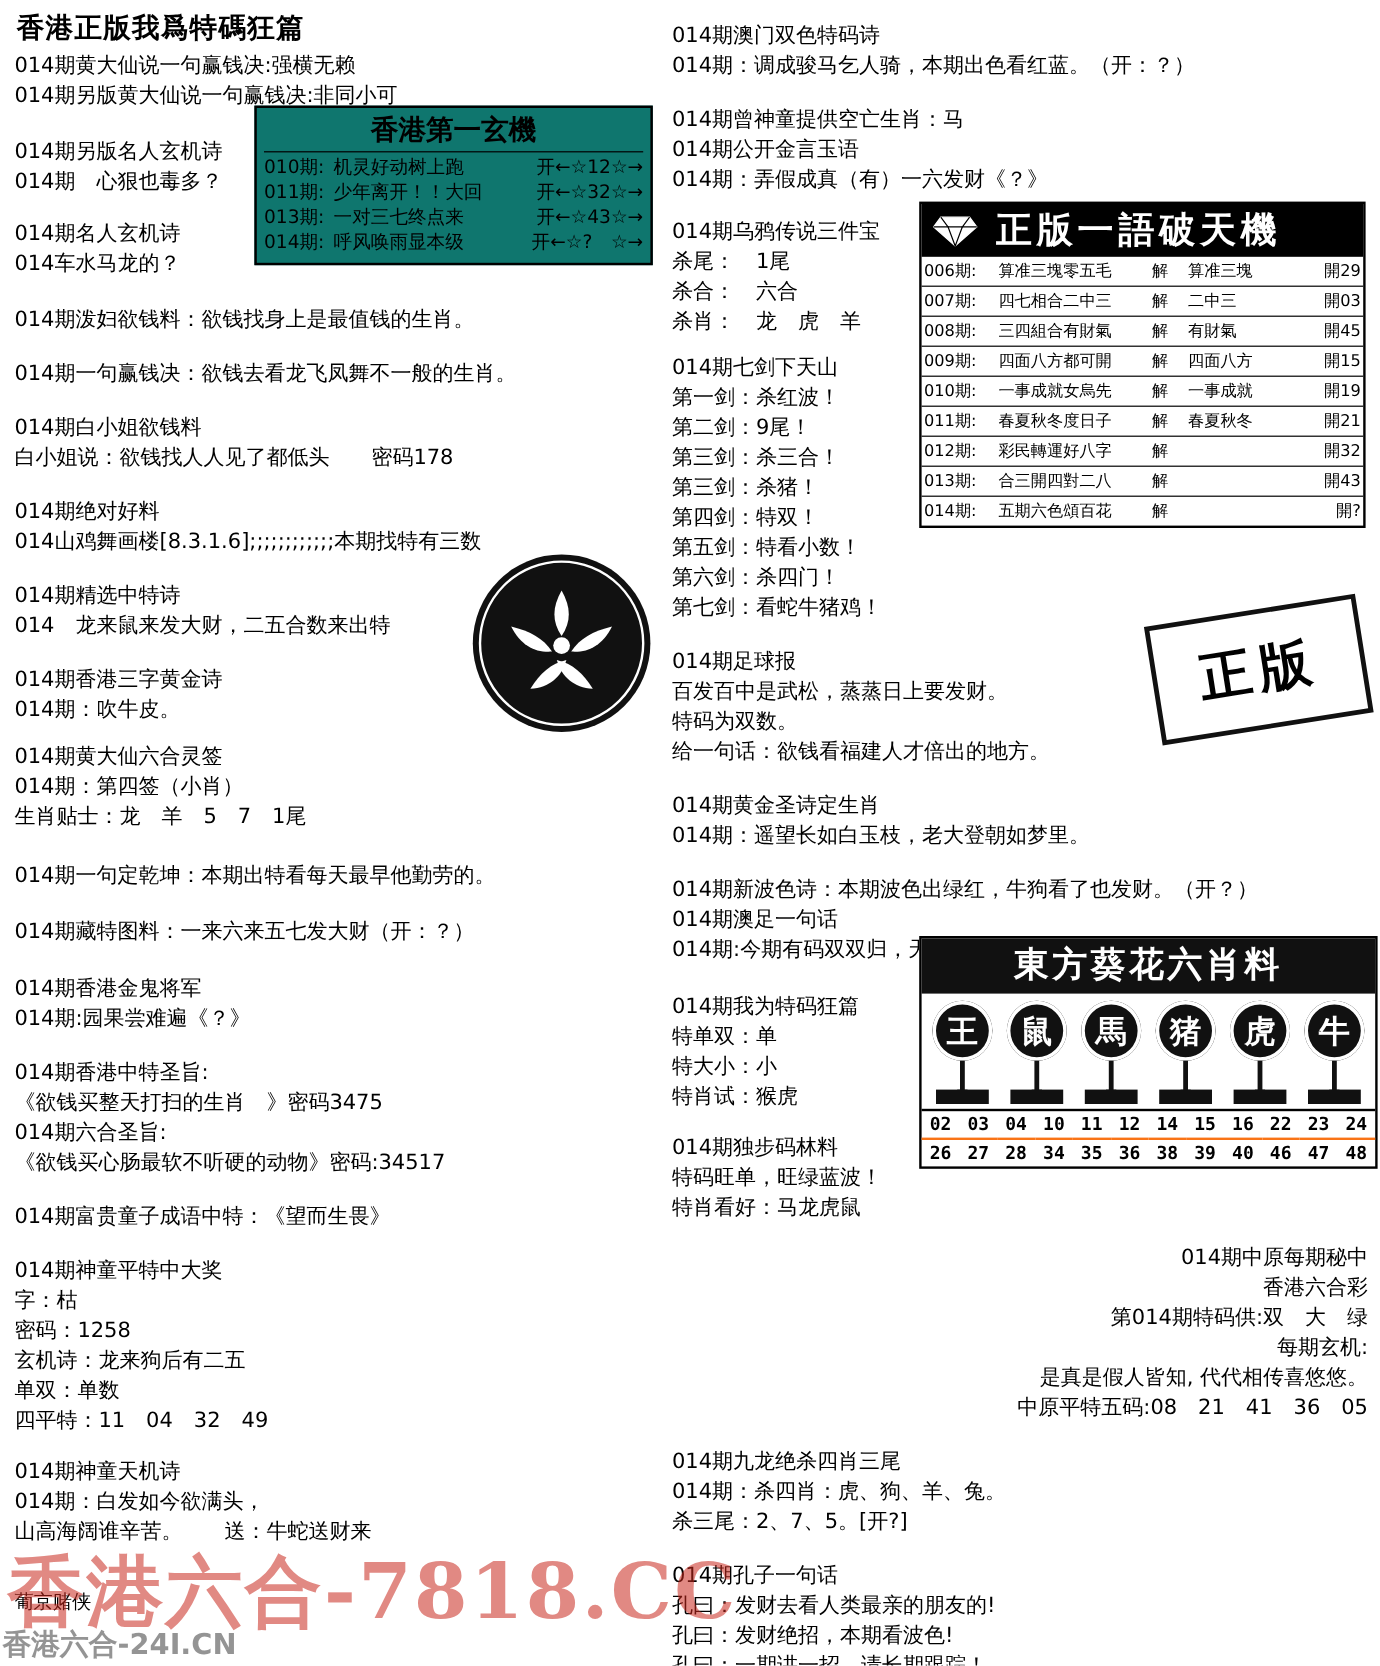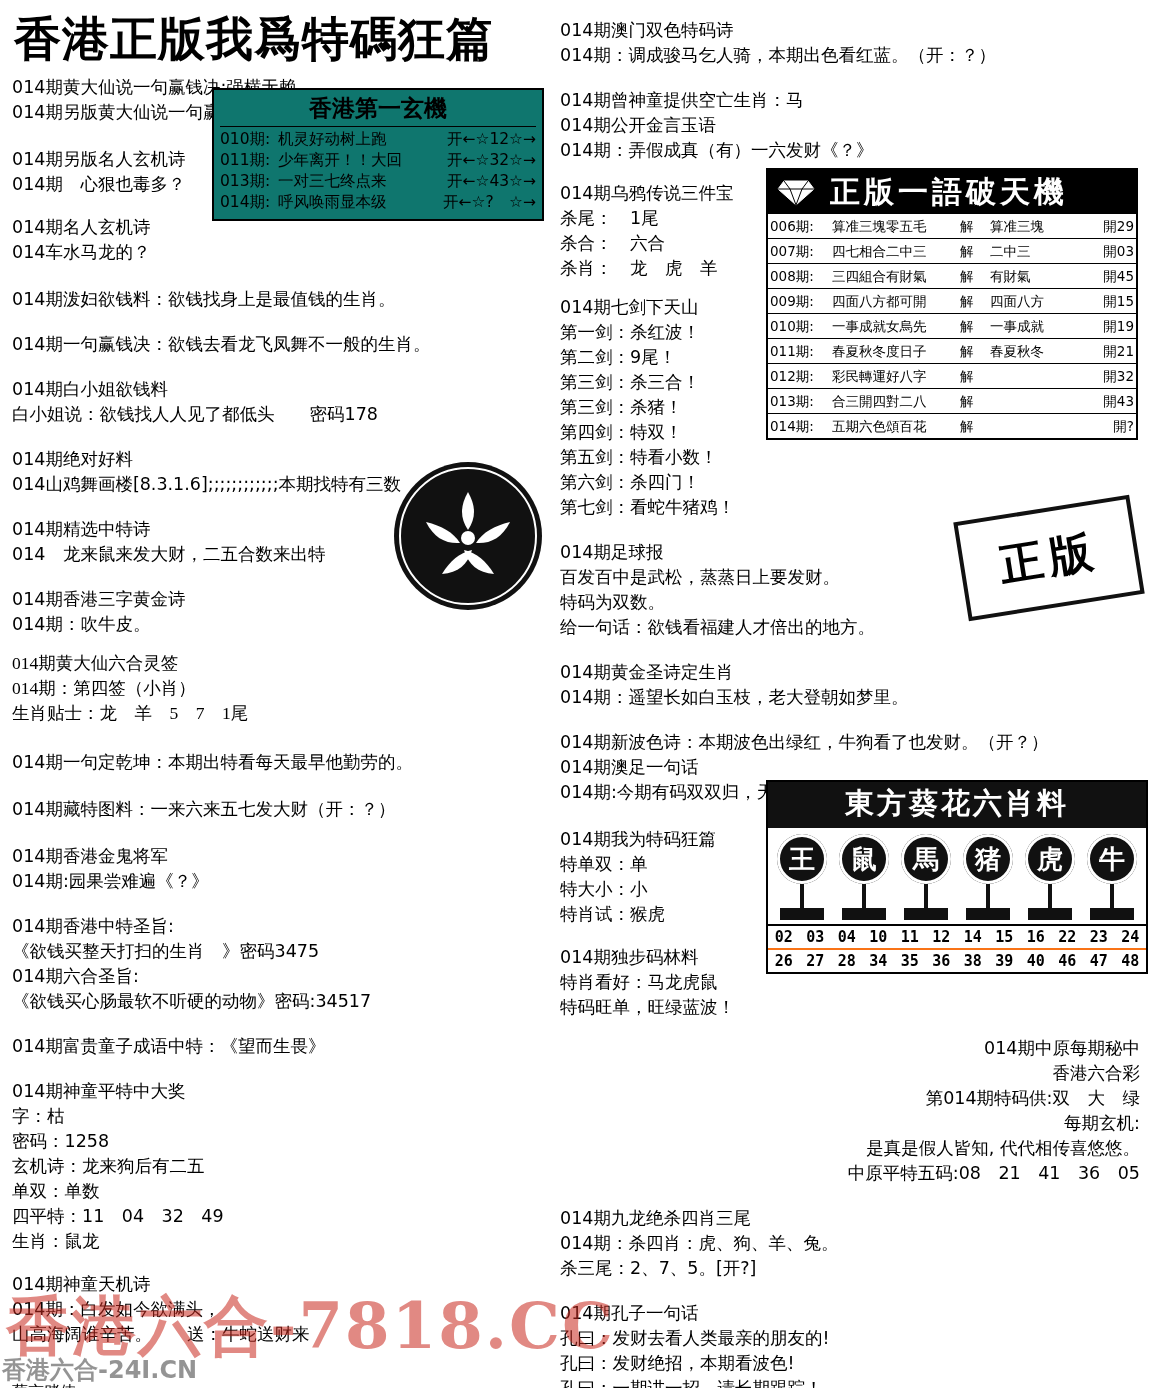--- a/index.html
+++ b/index.html
@@ -11,21 +11,21 @@
     position:relative;
     overflow:hidden;
   }
   .page{position:relative;width:1150px;height:1388px;}
   .col-left{position:absolute;left:12px;top:8px;width:545px;}
   .col-right{position:absolute;left:560px;top:18px;width:580px;}
 
   .masthead{
     font-family:"DejaVu Serif","Liberation Serif",serif;
     font-weight:bold;
-    font-size:47px;
+    font-size:23px;
     letter-spacing:1px;
     margin:0 0 4px 2px;
     white-space:nowrap;
   }
   .line{font-size:17.5px;line-height:25px;white-space:nowrap;}
   .blk{margin-bottom:14px;}
 
   
   .box-xuanji{
     position:absolute;left:212px;top:88px;width:332px;
@@ -180,21 +180,21 @@
     <div class="blk" style="margin-top:20px;">
       <div class="line">014期精选中特诗</div>
       <div class="line">014　龙来鼠来发大财，二五合数来出特</div>
     </div>
 
     <div class="blk" style="margin-top:20px;">
       <div class="line">014期香港三字黄金诗</div>
       <div class="line">014期：吹牛皮。</div>
     </div>
 
-    <div class="blk" style="margin-top:12px;font-family:Liberation Serif, serif;">
+    <div class="blk" style="margin-top:12px;">
       <div class="line">014期黄大仙六合灵签</div>
       <div class="line">014期：第四签（小肖）</div>
       <div class="line">生肖贴士：龙　羊　5　7　1尾</div>
     </div>
 
     <div class="blk" style="margin-top:24px;">
       <div class="line">014期一句定乾坤：本期出特看每天最早他勤劳的。</div>
     </div>
 
     <div class="blk" style="margin-top:22px;">
@@ -217,21 +217,20 @@
       <div class="line">014期富贵童子成语中特：《望而生畏》</div>
     </div>
 
     <div class="blk" style="margin-top:20px;">
       <div class="line">014期神童平特中大奖</div>
       <div class="line">字：枯</div>
       <div class="line">密码：1258</div>
       <div class="line">玄机诗：龙来狗后有二五</div>
       <div class="line">单双：单数</div>
       <div class="line">四平特：11　04　32　49</div>
-      <div class="line">生肖：鼠龙</div>
     </div>
 
     <div class="blk" style="margin-top:18px;">
       <div class="line">014期神童天机诗</div>
       <div class="line">014期：白发如今欲满头，</div>
       <div class="line">山高海阔谁辛苦。　　送：牛蛇送财来</div>
     </div>
 
     <div class="blk" style="margin-top:32px;">
       <div class="line" style="font-size:16px;">葡京赌侠</div>
@@ -329,22 +328,22 @@
 
     <div class="blk" style="margin-top:22px;">
       <div class="line">014期我为特码狂篇</div>
       <div class="line">特单双：单</div>
       <div class="line">特大小：小</div>
       <div class="line">特肖试：猴虎</div>
     </div>
 
     <div class="blk" style="margin-top:18px;">
       <div class="line">014期独步码林料</div>
+      <div class="line">特码旺单，旺绿蓝波！</div>
       <div class="line">特肖看好：马龙虎鼠</div>
-      <div class="line">特码旺单，旺绿蓝波！</div>
     </div>
 
     <div class="blk" style="margin-top:16px;text-align:right;">
       <div class="line">014期中原每期秘中</div>
       <div class="line">香港六合彩</div>
       <div class="line">第014期特码供:双　大　绿</div>
       <div class="line">每期玄机:</div>
       <div class="line">是真是假人皆知, 代代相传喜悠悠。</div>
       <div class="line">中原平特五码:08　21　41　36　05</div>
     </div>

